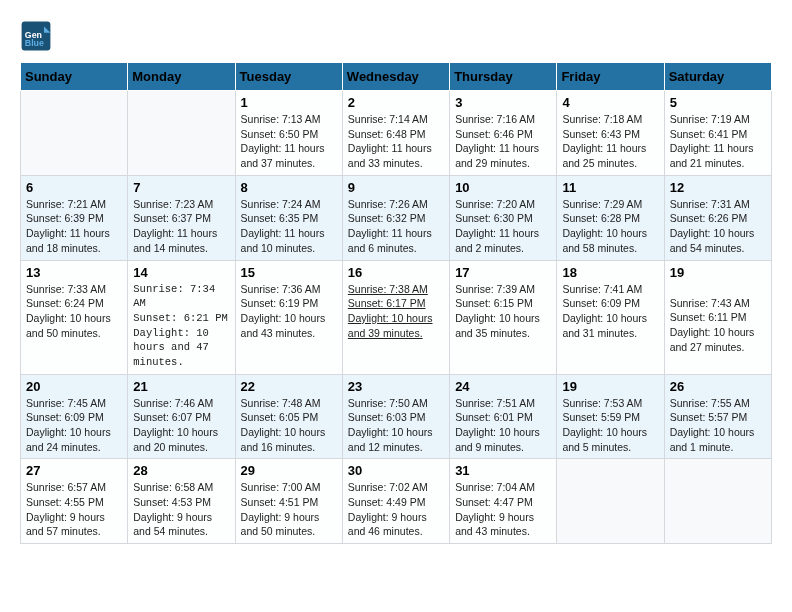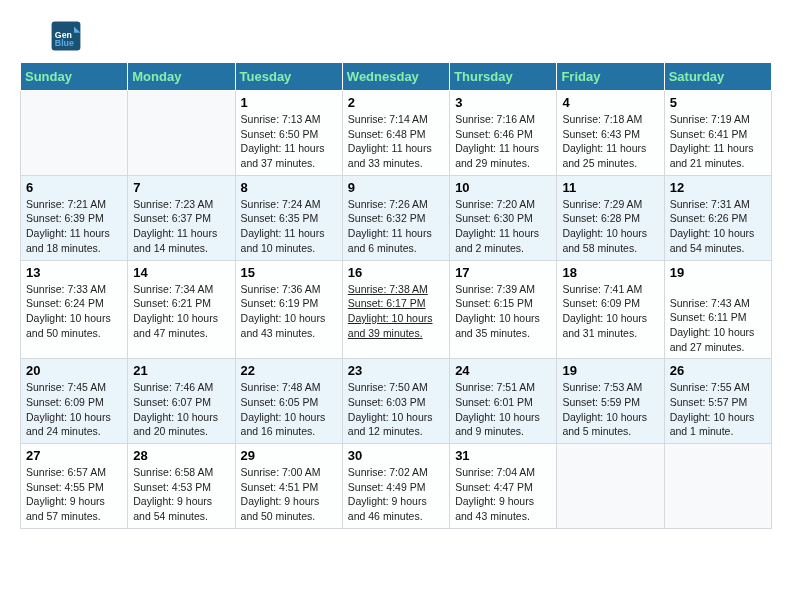--- a/index.html
+++ b/index.html
@@ -12,21 +12,20 @@
     }
     .header {
       display: flex;
       justify-content: space-between;
       align-items: flex-start;
       margin-bottom: 10px;
     }
     .logo {
       display: flex;
       align-items: center;
-      margin-left: 30px;
     }
     .logo-text {
       font-size: 18px;
       font-weight: bold;
       color: #1a5276;
       line-height: 1.1;
     }
     .logo-text span {
       color: #2e86c1;
     }
@@ -47,21 +46,21 @@
       font-size: 15px;
       color: #444;
     }
     table {
       width: 100%;
       border-collapse: collapse;
       font-size: 11px;
     }
     thead tr th {
       background-color: #2471a3;
-      color: #86efac;
+      color: #000000;
       padding: 6px 4px;
       text-align: left;
       font-size: 13px;
       font-weight: bold;
       border: 1px solid #fff;
     }
     tbody tr td {
       border: 1px solid #d5d8dc;
       padding: 4px 5px;
       vertical-align: top;
@@ -207,21 +206,21 @@
       </tr>
       <tr>
         <td>
           <span class="day-num">13</span>
           <div class="day-info" style="white-space: pre-line;">Sunrise: 7:33 AM
 Sunset: 6:24 PM
 Daylight: 10 hours and 50 minutes.</div>
         </td>
         <td>
           <span class="day-num">14</span>
-          <div class="day-info" style="white-space: pre-line;">Sunrise: 7:34 AM
+          <div class="day-info" style="white-space: pre-line; font-family: Liberation Mono, monospace;">Sunrise: 7:34 AM
 Sunset: 6:21 PM
 Daylight: 10 hours and 47 minutes.</div>
         </td>
         <td>
           <span class="day-num">15</span>
           <div class="day-info" style="white-space: pre-line;">Sunrise: 7:36 AM
 Sunset: 6:19 PM
 Daylight: 10 hours and 43 minutes.</div>
         </td>
         <td>

